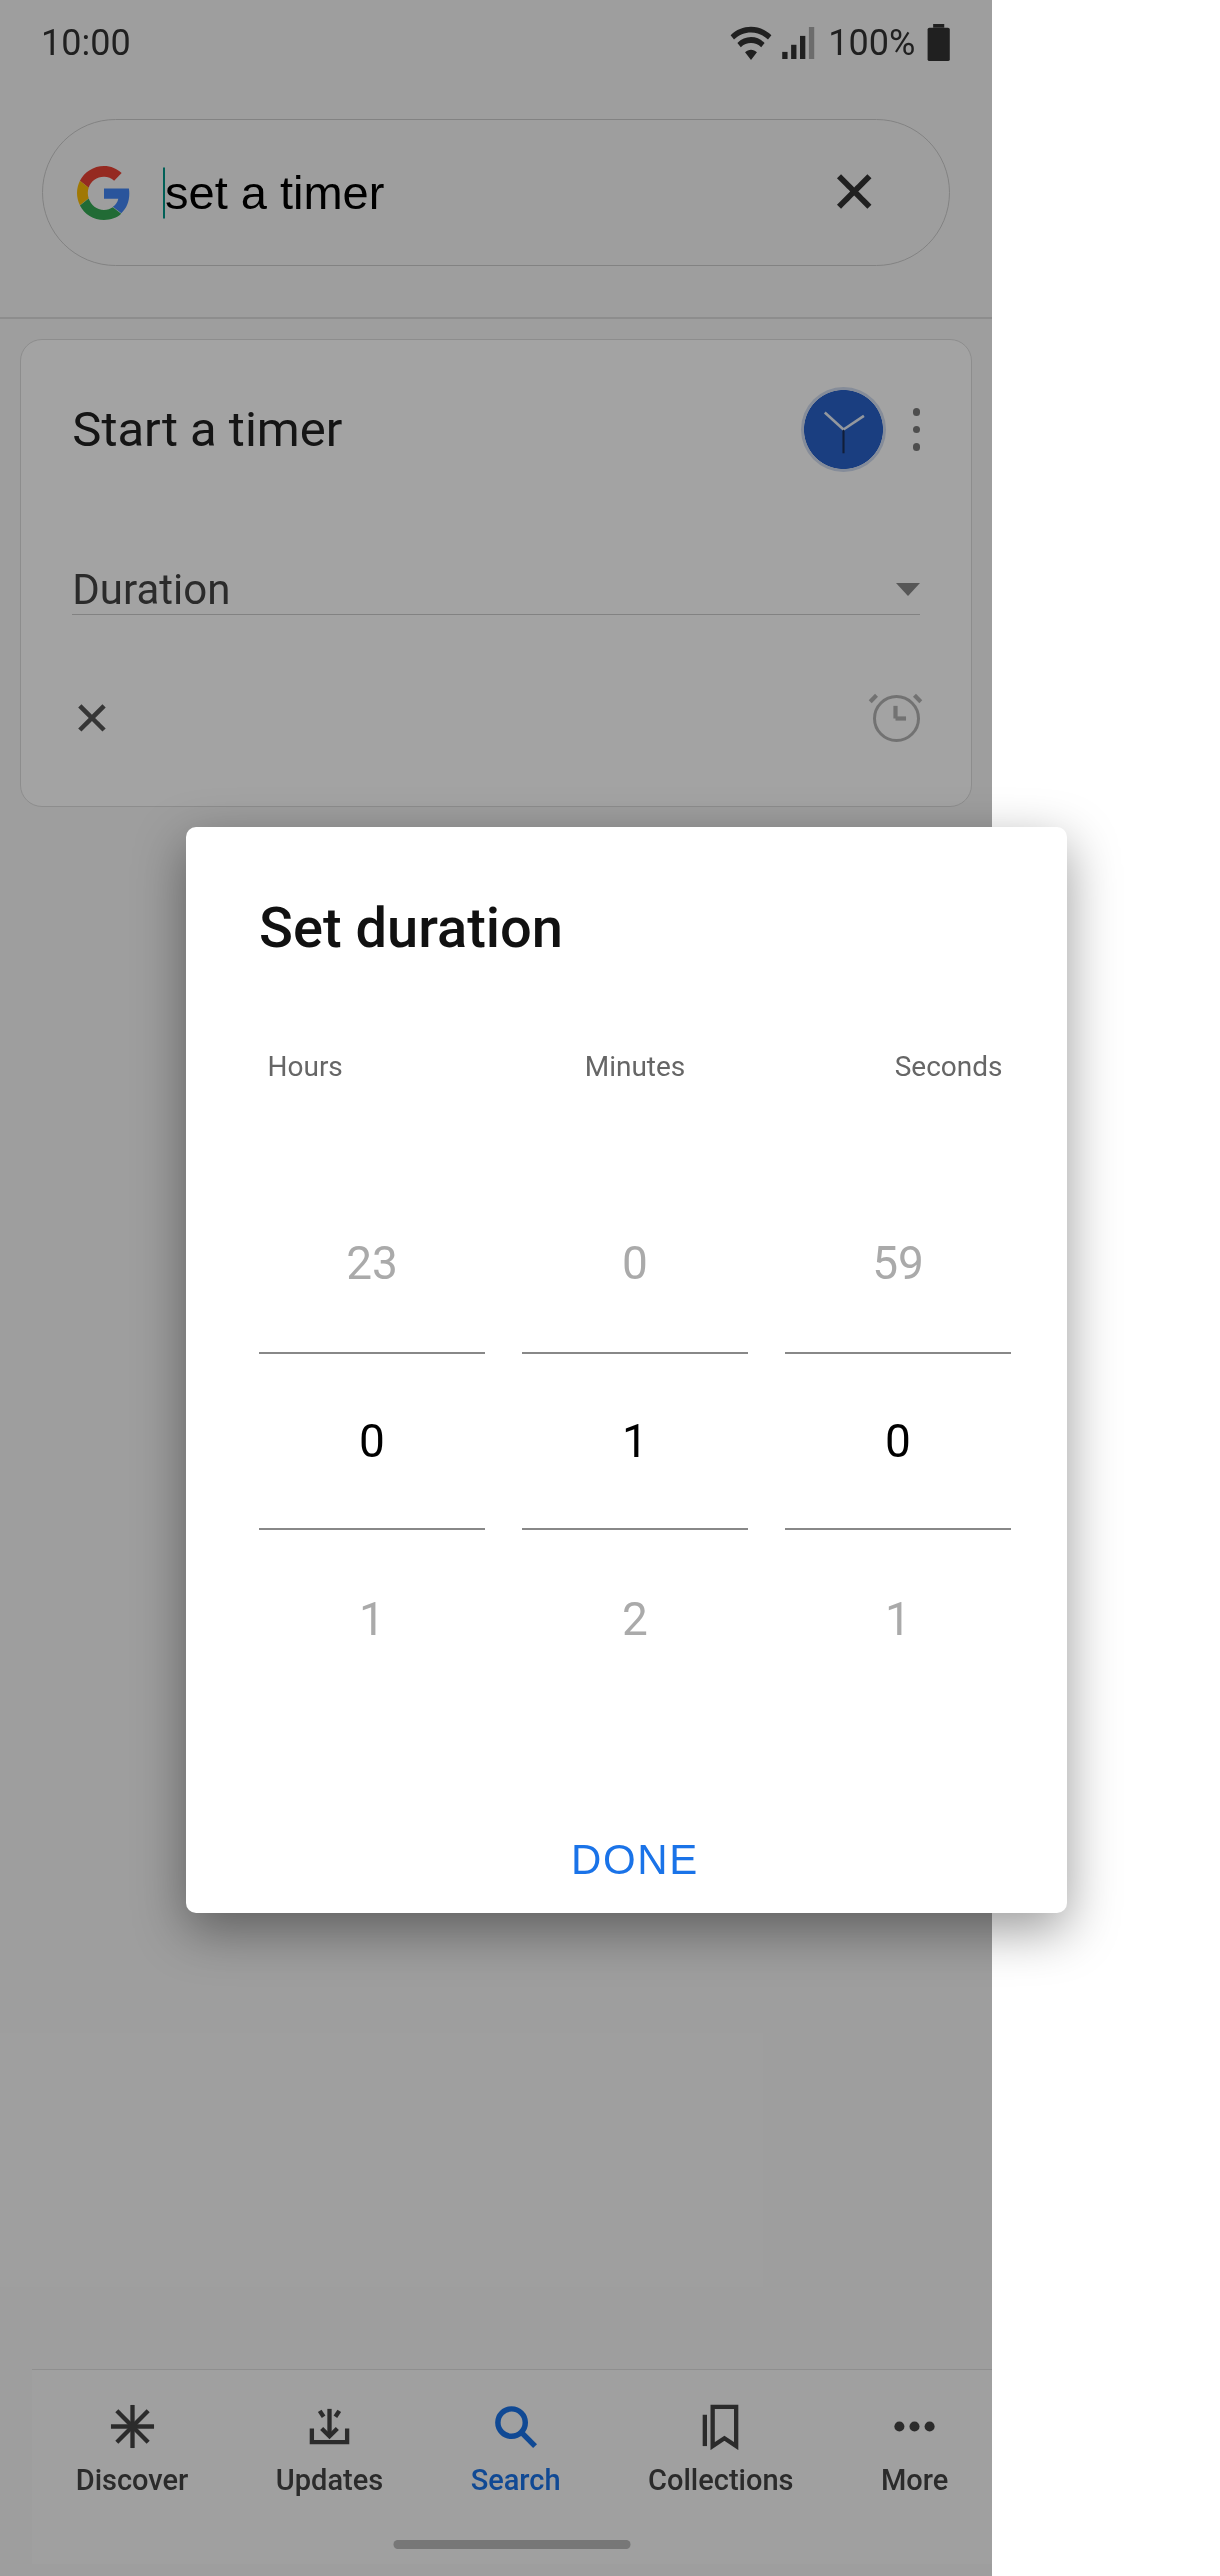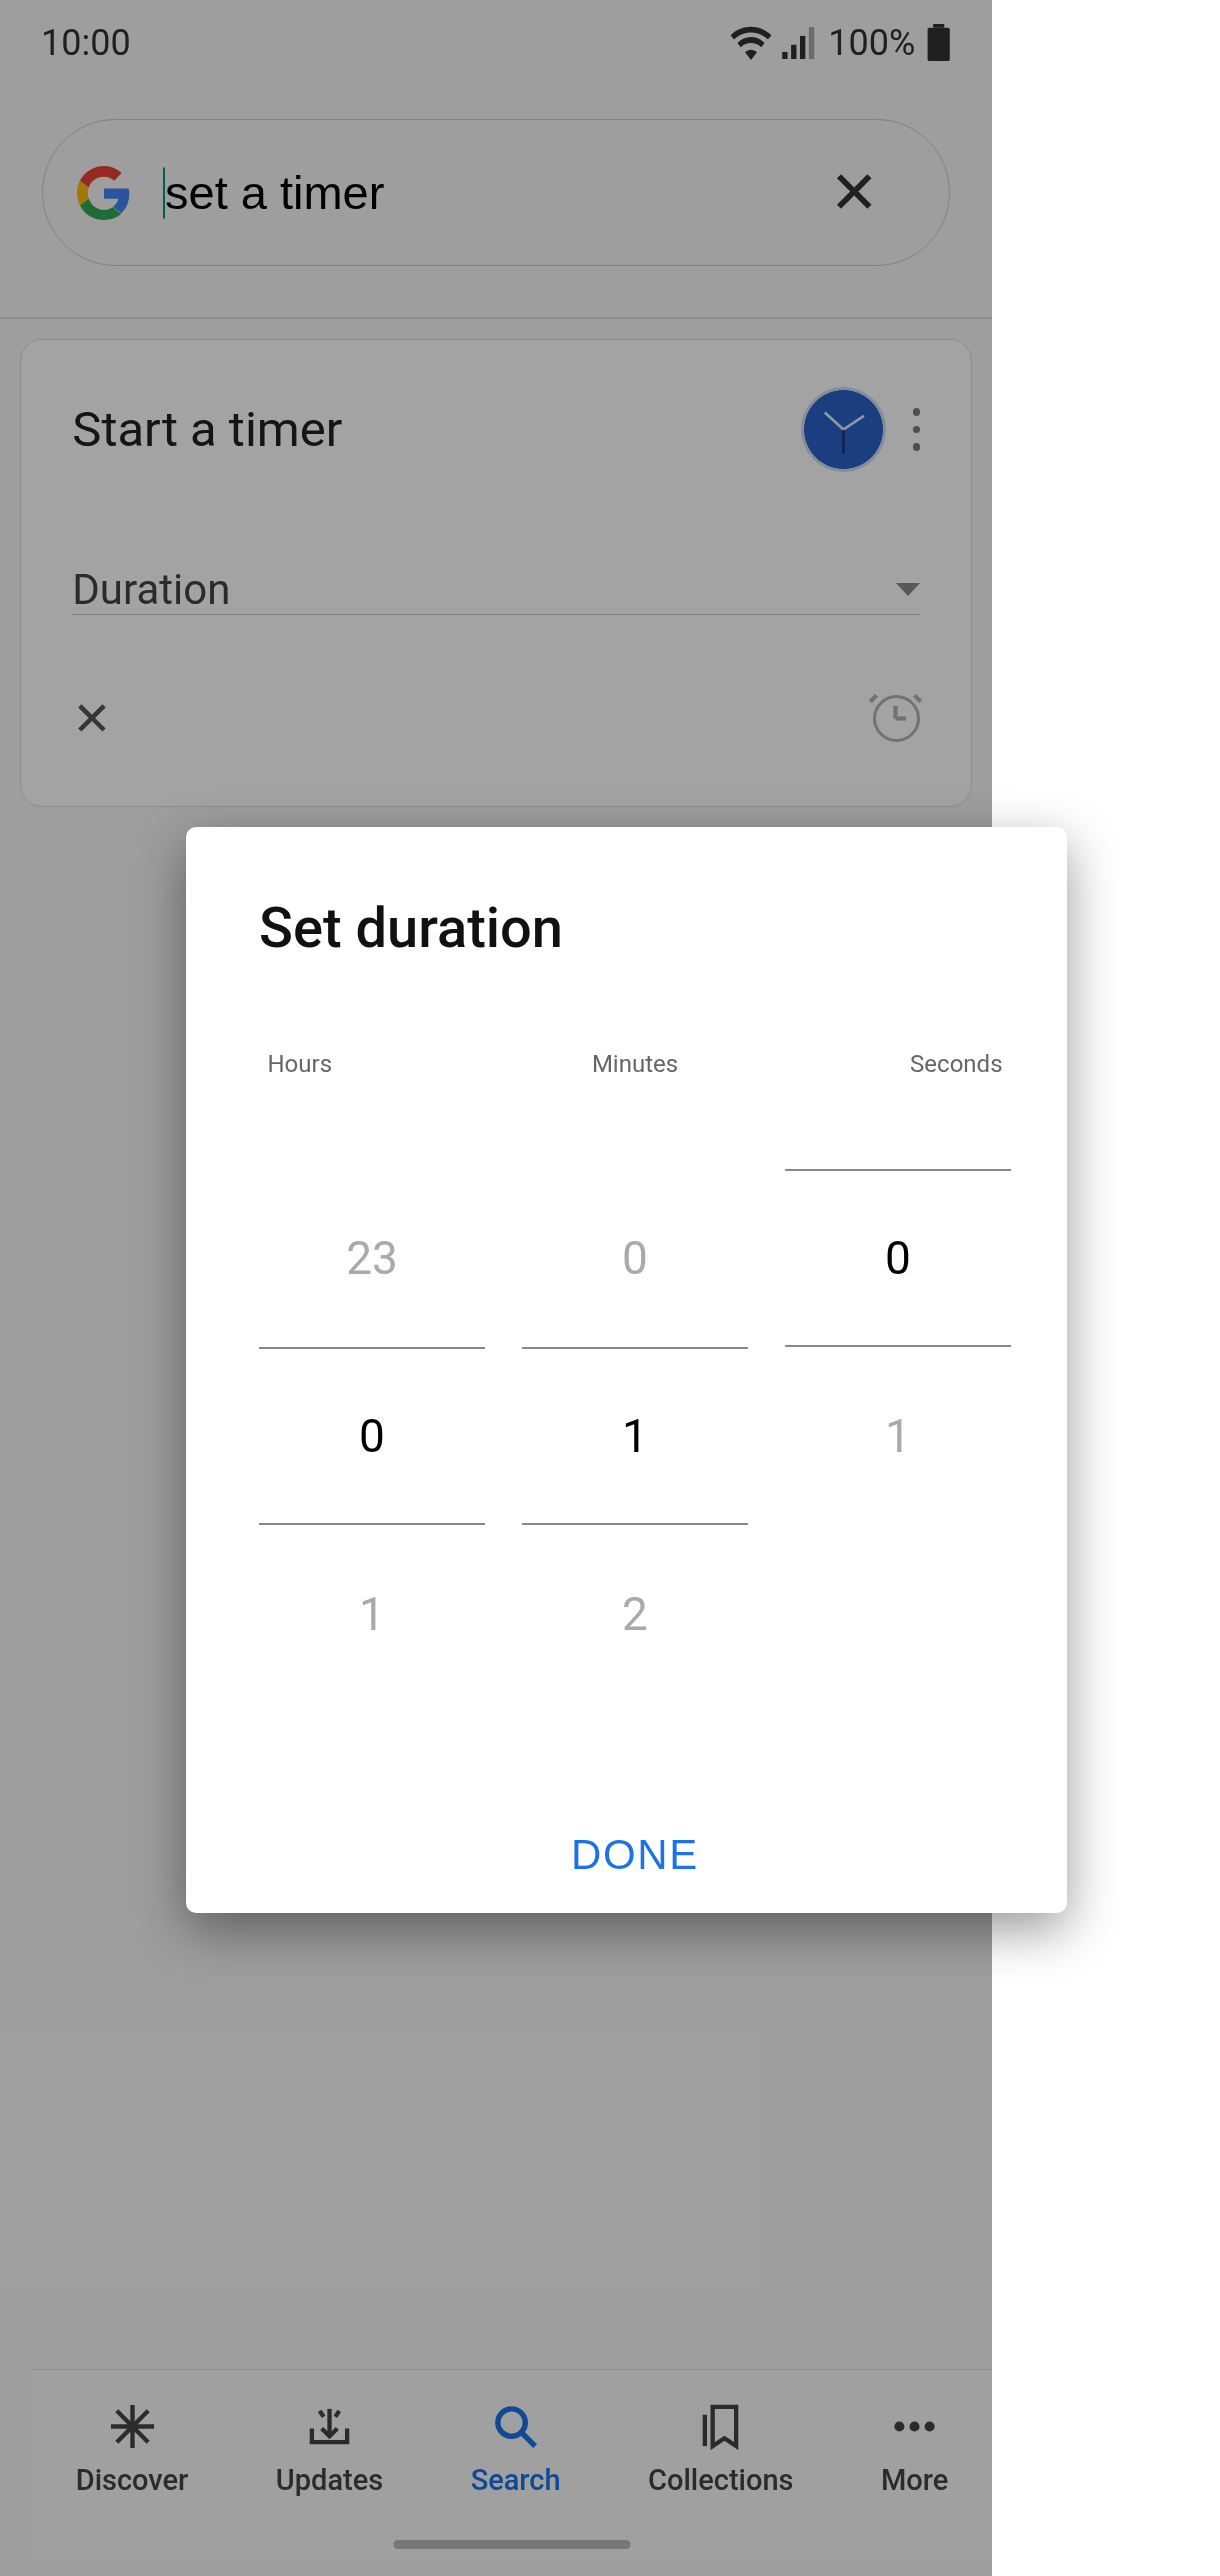--- a/index.html
+++ b/index.html
@@ -49,21 +49,21 @@
     .nav-handle { position: absolute; bottom: 15.3px; left: 50%; transform: translateX(-50%); width: 237px; height: 8.5px; background: #bbb; border-radius: 4.2px; }
     
     
     .scrim { position: absolute; inset: 0; background: rgba(0,0,0,0.36); }
     
     
     .dialog { position: absolute; left: 186px; top: 827px; width: 881px; height: 1086px; background: #fff; border-radius: 10px; box-shadow: 0 17px 51px rgba(0,0,0,0.4); padding: 68px 56px 51px 73px; display: flex; flex-direction: column; gap: 40px; }
     .dialog-title { font-size: 56px; color: #111; font-weight: 500; margin-bottom: 49px; }
     
     .picker-headers { display: flex; gap: 25.4px; margin-bottom: 51px; }
-    .picker-header { flex: 1; font-size: 24px; color: #666; text-align: center; }
+    .picker-header { flex: 1; font-size: 28px; color: #666; text-align: center; }
     .picker-header:first-child { text-align: left; padding-left: 8.5px; }
     .picker-header:last-child { text-align: right; padding-right: 8.5px; }
     
     .pickers { display: flex; gap: 37px; margin-bottom: 68px; }
     .picker-col { flex: 1; display: flex; flex-direction: column; align-items: center; }
     .picker-cell { height: 178px; display: flex; align-items: center; justify-content: center; font-size: 46px; width: 100%; }
     .picker-cell.muted { color: #aaa; }
     .picker-cell.selected { color: #000; border-top: 2.5px solid #888; border-bottom: 2.5px solid #888; }
     
     .done-row { text-align: center; margin-top: auto; }
@@ -223,20 +223,21 @@
         <div class="picker-cell muted">23</div>
         <div class="picker-cell selected">0</div>
         <div class="picker-cell muted">1</div>
       </div>
       <div class="picker-col">
         <div class="picker-cell muted">0</div>
         <div class="picker-cell selected">1</div>
         <div class="picker-cell muted">2</div>
       </div>
       <div class="picker-col">
+        <div class="picker-cell muted">59</div>
         <div class="picker-cell selected">0</div>
         <div class="picker-cell muted">1</div>
       </div>
     </div>
     <div class="done-row">
       <button class="done-btn">DONE</button>
     </div>
   </div>
 </div>
 

